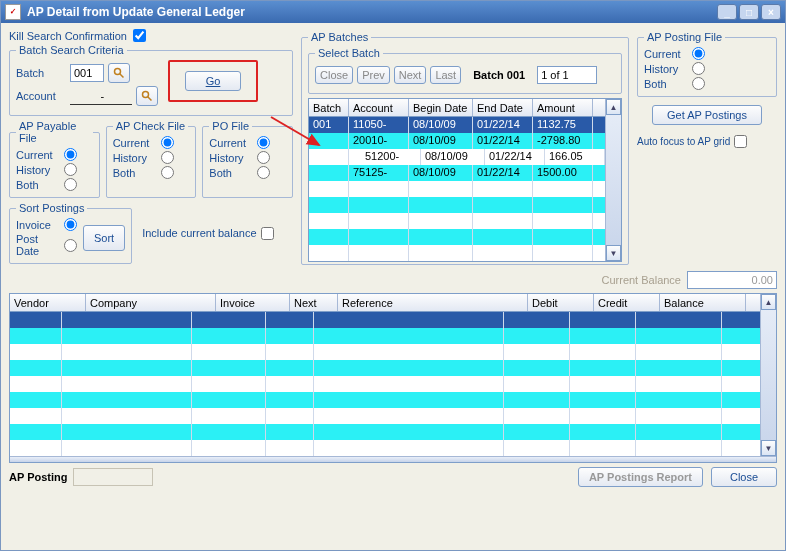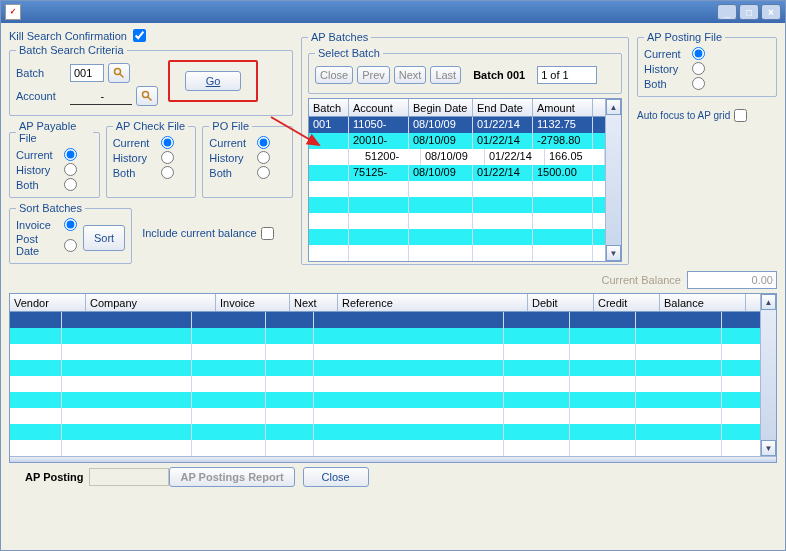--- a/index.html
+++ b/index.html
@@ -195,34 +195,34 @@
     top: 94px;
     pointer-events:none;
   }
   .red-arrow svg { overflow:visible; }
   .balance-row {
     display:flex; justify-content:flex-end; align-items:center;
     gap:6px; margin: 4px 0 4px 0;
     color:#a8a090;
   }
   .footer-row {
-    display:flex; align-items:center;
+    display:flex; justify-content:space-between; align-items:center;
     padding-top:4px;
-    margin-left:16px;
   }
   .footer-left { display:flex; align-items:center; gap:6px; }
   .footer-right { display:flex; align-items:center; gap:8px; }
   .bold { font-weight:bold; }
 </style>
 </head>
 <body>
 
 <div class="window">
   <div class="titlebar">
     <div class="icon">✓</div>
+    <span>AP Detail from Update General Ledger</span>
     <div class="spacer"></div>
     <div class="window-buttons">
       <div class="wbtn">_</div>
       <div class="wbtn">□</div>
       <div class="wbtn">×</div>
     </div>
   </div>
 
   <div class="content">
 
@@ -314,21 +314,21 @@
                 <div class="radio-row">
                   <span class="label" style="width: 44px;">Both</span>
                   <input type="radio" name="po" style="">
                 </div>
               </div>
           </fieldset>
         </div>
 
         <div class="sort-row">
           <fieldset style="flex:0 0 116px">
-            <legend>Sort Batches</legend>
+            <legend>Sort Postings</legend>
             <div style="display:flex;align-items:center;gap:6px">
               <div class="radio-col" id="sort-opts">
                   <div class="radio-row">
                     <span class="label" style="width: 44px;">Invoice</span>
                     <input type="radio" name="sort" checked="" style="">
                   </div>
                   <div class="radio-row">
                     <span class="label" style="width: 44px;">Post Date</span>
                     <input type="radio" name="sort" style="">
                   </div>
@@ -452,20 +452,21 @@
                 <div class="radio-row">
                   <span class="label" style="width: 44px;">History</span>
                   <input type="radio" name="posting" style="">
                 </div>
                 <div class="radio-row">
                   <span class="label" style="width: 44px;">Both</span>
                   <input type="radio" name="posting" style="">
                 </div>
               </div>
           </fieldset>
+          <button class="btn" style="width:110px;align-self:center">Get AP Postings</button>
           <div class="row" style="margin-top:4px">
             <span class="label" style="font-size:10px">Auto focus to AP grid</span>
             <input type="checkbox" style="">
           </div>
         </div>
       </div>
     </div>
 
     <div class="red-arrow">
       <svg width="60" height="40">

